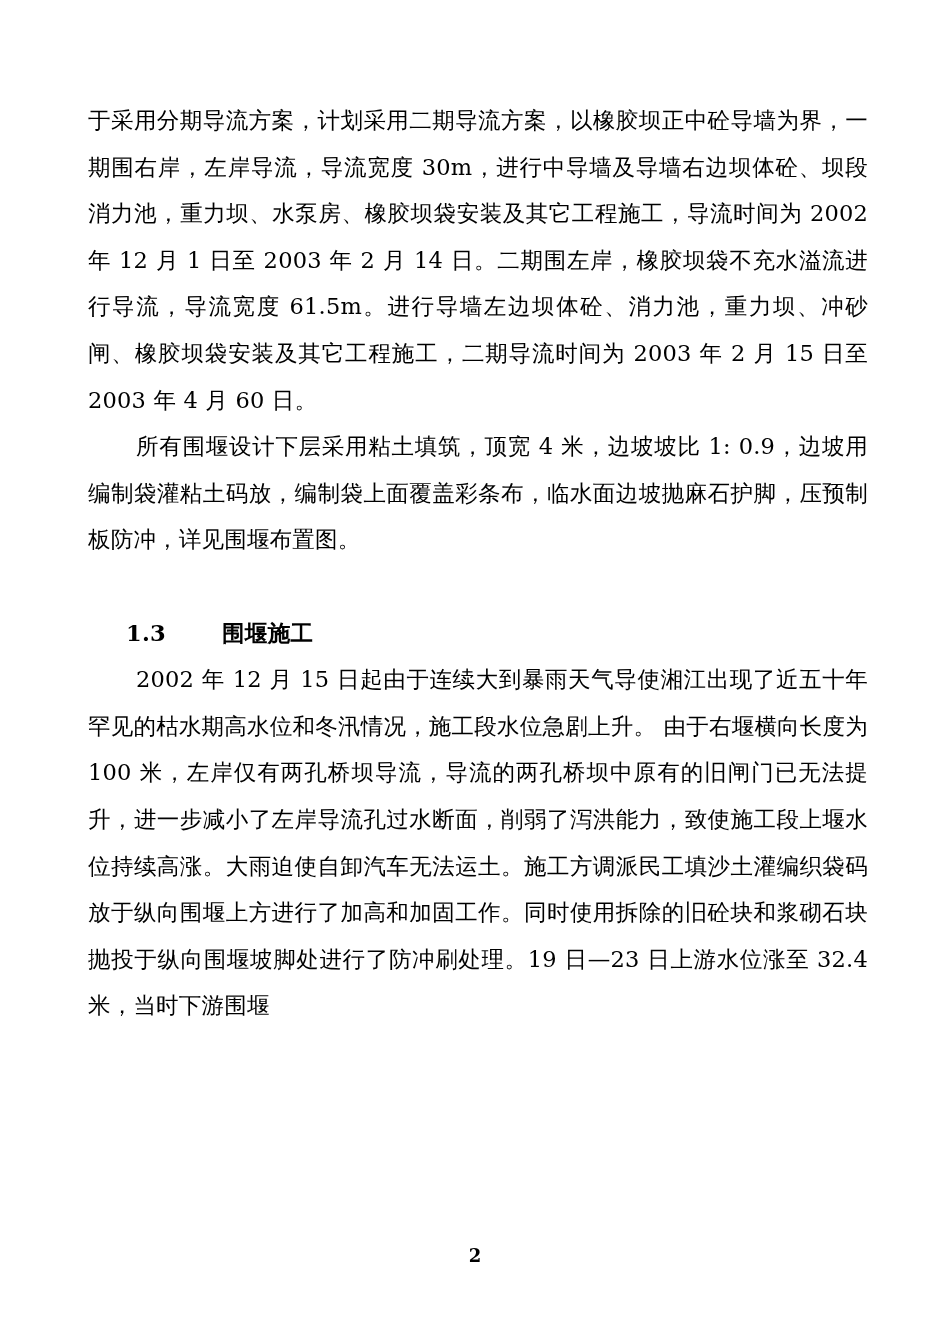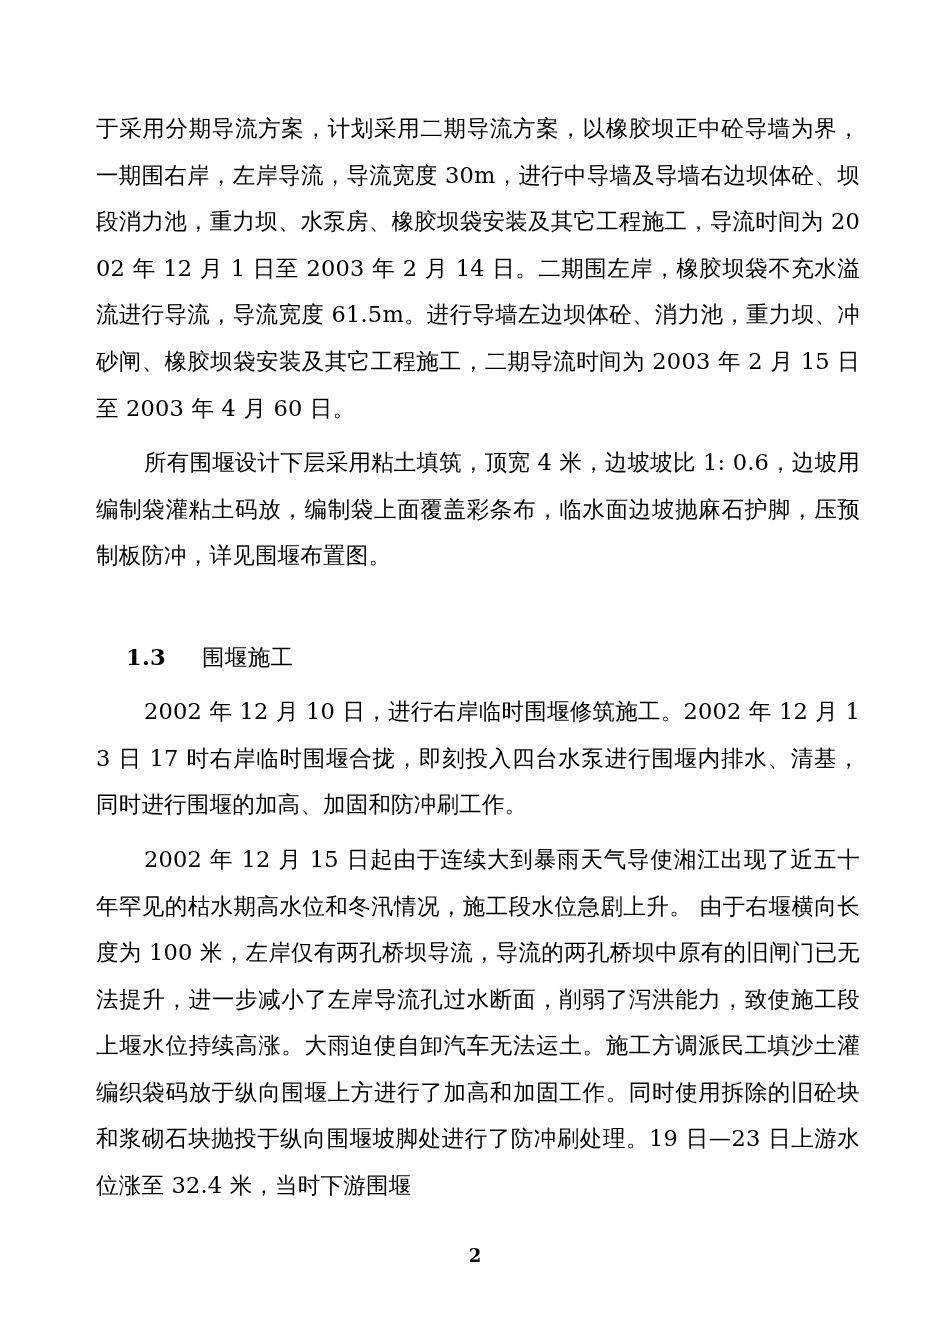--- a/index.html
+++ b/index.html
@@ -32,21 +32,21 @@
     width: 780px;
   }
 
   
   .para {
     font-size: 22.5px;
     line-height: 46.6px;
     text-align: justify;
     text-justify: inter-character;
     text-indent: 0;
-    margin: 8px;
+    margin: 0;
     letter-spacing: 0.2px;
     word-break: break-all;
     font-family: "DejaVu Serif", "Liberation Serif", serif;
   }
 
   .para.indent {
     text-indent: 48px;
   }
 
   
@@ -66,21 +66,22 @@
   }
   .heading .num {
     font-weight: bold;
     margin-top: 27px;
   }
   .heading .tabgap {
     display: inline-block;
     width: 36px;
   }
   .heading .htitle {
-    font-weight: normal;
+    font-weight: bold;
+    margin-left: 20px;
   }
 
   
   .page-number {
     position: absolute;
     left: 0;
     top: 1245px;
     width: 950px;
     text-align: center;
     font-size: 18px;
@@ -91,28 +92,27 @@
 </style>
 </head>
 <body>
 
 <div class="page">
 
   <div class="content">
 
     <p class="para">于采用分期导流方案，计划采用二期导流方案，以橡胶坝正中砼导墙为界，一期围右岸，左岸导流，导流宽度 30m，进行中导墙及导墙右边坝体砼、坝段消力池，重力坝、水泵房、橡胶坝袋安装及其它工程施工，导流时间为 2002 年 12 月 1 日至 2003 年 2 月 14 日。二期围左岸，橡胶坝袋不充水溢流进行导流，导流宽度 61.5m。进行导墙左边坝体砼、消力池，重力坝、冲砂闸、橡胶坝袋安装及其它工程施工，二期导流时间为 2003 年 2 月 15 日至 2003 年 4 月 60 日。</p>
 
-    <p class="para indent">所有围堰设计下层采用粘土填筑，顶宽 4 米，边坡坡比 1: 0.6，边坡用编制袋灌粘土码放，编制袋上面覆盖彩条布，临水面边坡抛麻石护脚，压预制板防冲，详见围堰布置图。</p>
+    <p class="para indent">所有围堰设计下层采用粘土填筑，顶宽 4 米，边坡坡比 1: 0.9，边坡用编制袋灌粘土码放，编制袋上面覆盖彩条布，临水面边坡抛麻石护脚，压预制板防冲，详见围堰布置图。</p>
 
     <div class="spacer-line"></div>
 
     <p class="heading"><span class="num">1.3</span><span class="tabgap"></span><span class="htitle">围堰施工</span></p>
 
 
-    <p class="para indent">2002 年 12 月 10 日，进行右岸临时围堰修筑施工。2002 年 12 月 13 日 17 时右岸临时围堰合拢，即刻投入四台水泵进行围堰内排水、清基，同时进行围堰的加高、加固和防冲刷工作。</p>
 
     <p class="para indent">2002 年 12 月 15 日起由于连续大到暴雨天气导使湘江出现了近五十年罕见的枯水期高水位和冬汛情况，施工段水位急剧上升。  由于右堰横向长度为 100 米，左岸仅有两孔桥坝导流，导流的两孔桥坝中原有的旧闸门已无法提升，进一步减小了左岸导流孔过水断面，削弱了泻洪能力，致使施工段上堰水位持续高涨。大雨迫使自卸汽车无法运土。施工方调派民工填沙土灌编织袋码放于纵向围堰上方进行了加高和加固工作。同时使用拆除的旧砼块和浆砌石块抛投于纵向围堰坡脚处进行了防冲刷处理。19 日—23 日上游水位涨至 32.4 米，当时下游围堰</p>
 
   </div>
 
   <div class="page-number">2</div>
 
 </div>
 
 </body></html>

